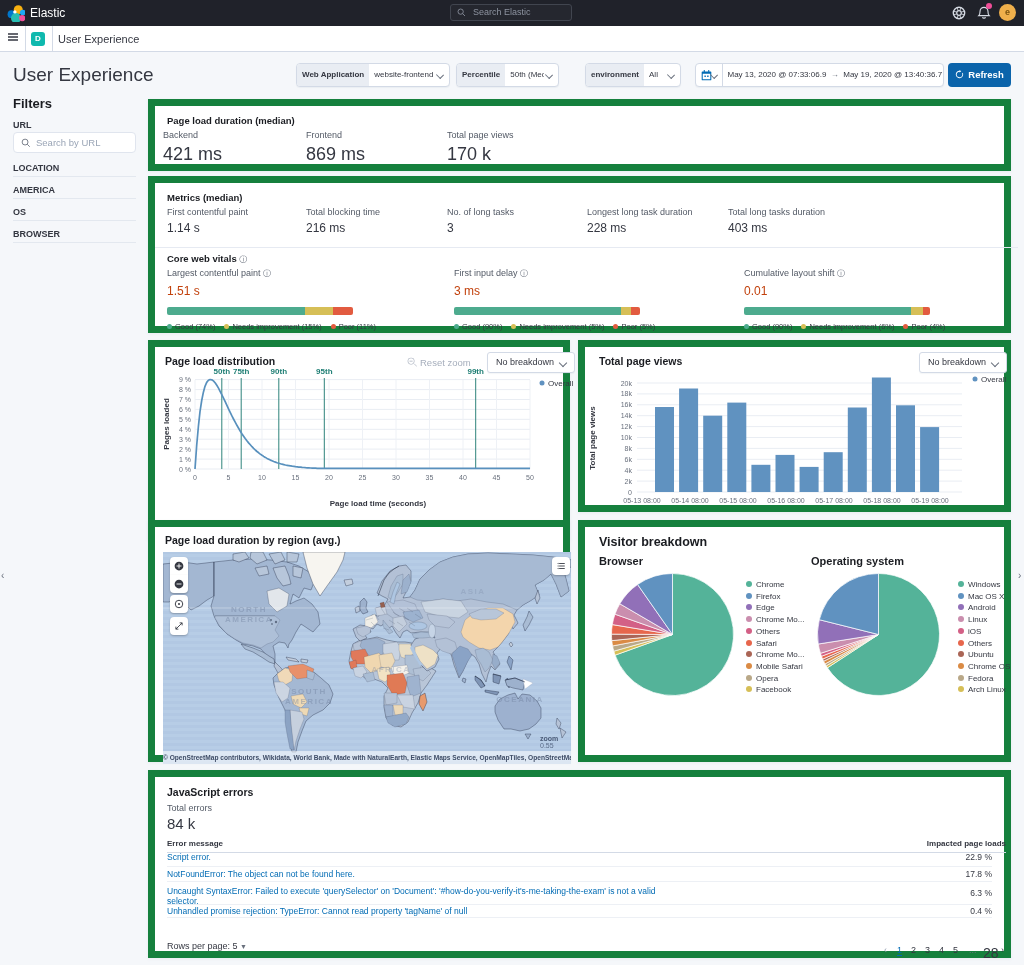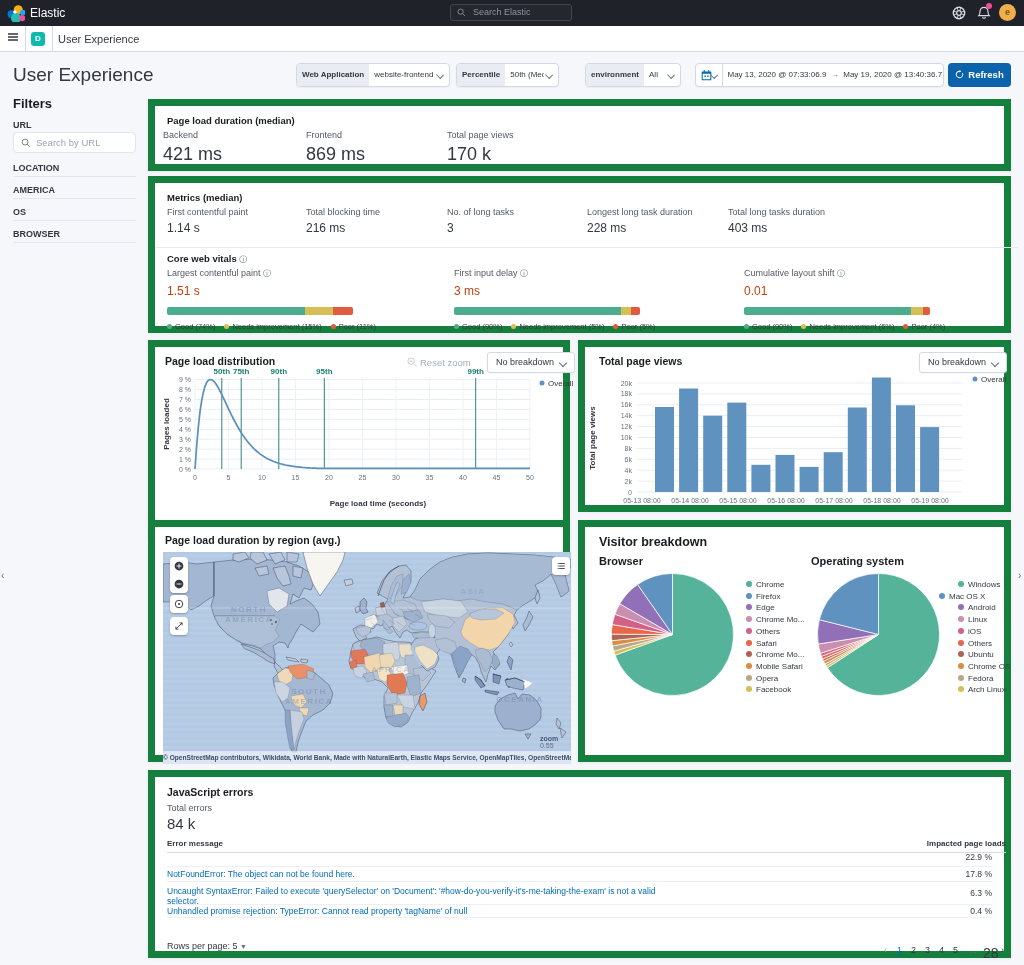--- a/index.html
+++ b/index.html
@@ -493,38 +493,39 @@
       <div class="legrow" style="left:161px;top:65px"><span class="dot" style="background:#6092C0"></span>Firefox</div>
       <div class="legrow" style="left:161px;top:76px"><span class="dot" style="background:#9170B8"></span>Edge</div>
       <div class="legrow" style="left:161px;top:88px"><span class="dot" style="background:#CA8EAE"></span>Chrome Mo...</div>
       <div class="legrow" style="left:161px;top:100px"><span class="dot" style="background:#D36086"></span>Others</div>
       <div class="legrow" style="left:161px;top:112px"><span class="dot" style="background:#E7664C"></span>Safari</div>
       <div class="legrow" style="left:161px;top:123px"><span class="dot" style="background:#AA6556"></span>Chrome Mo...</div>
       <div class="legrow" style="left:161px;top:135px"><span class="dot" style="background:#DA8B45"></span>Mobile Safari</div>
       <div class="legrow" style="left:161px;top:147px"><span class="dot" style="background:#B9A888"></span>Opera</div>
       <div class="legrow" style="left:161px;top:158px"><span class="dot" style="background:#D6BF57"></span>Facebook</div>
       <div class="legrow" style="left:373px;top:53px"><span class="dot" style="background:#54B399"></span>Windows</div>
-      <div class="legrow" style="left:354px;top:65px"><span class="dot" style="background:#6092C0"></span>Mac OS X</div>
+      <div class="legrow" style="left:373px;top:65px"><span class="dot" style="background:#6092C0"></span>Mac OS X</div>
       <div class="legrow" style="left:373px;top:76px"><span class="dot" style="background:#9170B8"></span>Android</div>
       <div class="legrow" style="left:373px;top:88px"><span class="dot" style="background:#CA8EAE"></span>Linux</div>
       <div class="legrow" style="left:373px;top:100px"><span class="dot" style="background:#D36086"></span>iOS</div>
       <div class="legrow" style="left:373px;top:112px"><span class="dot" style="background:#E7664C"></span>Others</div>
       <div class="legrow" style="left:373px;top:123px"><span class="dot" style="background:#AA6556"></span>Ubuntu</div>
       <div class="legrow" style="left:373px;top:135px"><span class="dot" style="background:#DA8B45"></span>Chrome OS</div>
       <div class="legrow" style="left:373px;top:147px"><span class="dot" style="background:#B9A888"></span>Fedora</div>
       <div class="legrow" style="left:373px;top:158px"><span class="dot" style="background:#D6BF57"></span>Arch Linux</div>
     </div>
 <div class="panel" style="left:148px;top:718px;width:863px;height:188px">
       <div class="ptitle abs" style="left:12px;top:9px;font-size:10.5px">JavaScript errors</div>
       <div class="abs mlabel" style="left:12px;top:26px">Total errors</div>
       <div class="abs" style="left:12px;top:38px;font-size:15px;color:#343741">84 k</div>
       <div class="abs" style="left:12px;top:62px;font-size:8px;font-weight:bold;color:#343741">Error message</div>
       <div class="abs" style="left:761px;top:62px;font-size:8px;font-weight:bold;color:#343741;width:90px;text-align:right">Impacted page loads</div>
       <div class="abs" style="left:12px;top:75px;right:12px;height:1px;background:#d3dae6;width:839px"></div>
       <div class="erow" style="top:71px;height:19px">
+        <span class="elink" style="top:4px;right:70px">Script error.</span>
         <span class="epct" style="top:4px">22.9 %</span>
       </div>
       <div class="erow" style="top:90px;height:15px">
         <span class="elink" style="top:2px;right:70px">NotFoundError: The object can not be found here.</span>
         <span class="epct" style="top:2px">17.8 %</span>
       </div>
       <div class="erow" style="top:105px;height:23px">
         <span class="elink" style="top:4px;right:70px">Uncaught SyntaxError: Failed to execute 'querySelector' on 'Document': '#how-do-you-verify-it's-me-taking-the-exam' is not a valid<br>selector.</span>
         <span class="epct" style="top:6px">6.3 %</span>
       </div>

